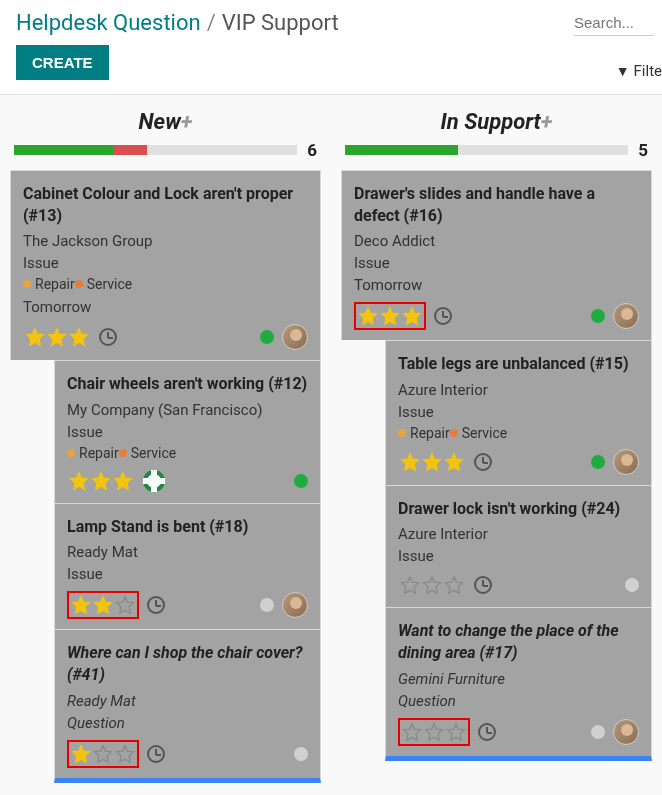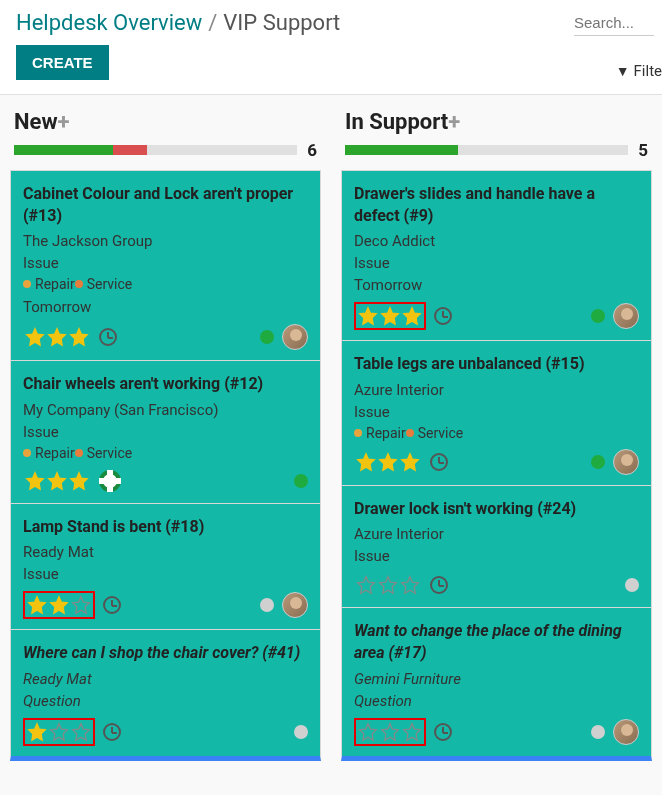--- a/index.html
+++ b/index.html
@@ -9,30 +9,30 @@
 .breadcrumb a { color: #017e84; text-decoration: none; }
 .breadcrumb .sep { color: #888; }
 .breadcrumb .cur { color: #555; }
 .header-row2 { display: flex; align-items: center; justify-content: space-between; margin-top: 10px; }
 .create-btn { background: #017e84; color: #fff; border: none; padding: 9px 16px; font-size: 15px; font-weight: bold; cursor: pointer; }
 .search { border: none; border-bottom: 1px solid #ccc; font-size: 15px; color: #888; width: 80px; padding: 4px 0; position: absolute; top: 10px; right: 8px; }
 .filter { display: flex; align-items: center; gap: 4px; position: absolute; top: 62px; right: 0; font-size: 15px; }
 .funnel-icon { font-size: 14px; }
 .board { display: flex; padding: 14px 10px; gap: 20px; }
 .column { flex: 1; min-width: 0; }
-.col-head { display: flex; align-items: center; justify-content: flex-start; padding: 0 4px 6px 4px; }
+.col-head { display: flex; align-items: center; justify-content: center; padding: 0 4px 6px 4px; font-style: italic; }
 .col-title { font-size: 22px; font-weight: bold; color: #222; }
 .plus { color: #999; font-size: 22px; font-weight: bold; cursor: pointer; }
 .col-bar-row { display: flex; align-items: center; gap: 10px; margin-bottom: 10px; padding: 0 4px; }
 .col-bar { flex: 1; height: 10px; background: #e0e0e0; position: relative; display: flex; }
 .col-seg { height: 100%; }
 .col-count { font-size: 17px; font-weight: bold; color: #222; }
-.card { background: #14b8a6; border: 1px solid #d8d8d8; padding: 12px 12px 10px 12px; margin-bottom: 0; border-bottom: none; }
+.card { background: #a3a3a3; border: 1px solid #d8d8d8; padding: 12px 12px 10px 12px; margin-bottom: 0; border-bottom: none; }
 .card:last-child { border-bottom: 5px solid #3b82f6; font-style: italic; }
-.card + .card { border-top: 1px solid #d8d8d8; }
+.card + .card { border-top: 1px solid #d8d8d8; margin-left: 44px; }
 .card-title { font-size: 16px; font-weight: bold; color: #222; line-height: 1.35; margin-bottom: 6px; }
 .card-line { font-size: 15px; color: #333; margin-bottom: 4px; }
 .tags { display: flex; margin-bottom: 6px; }
 .tag { display: flex; align-items: center; gap: 4px; font-size: 14px; color: #333; }
 .tag-dot { width: 8px; height: 8px; border-radius: 50%; }
 .card-footer { display: flex; align-items: center; justify-content: space-between; margin-top: 8px; }
 .stars-wrap { display: flex; align-items: center; gap: 8px; }
 .stars { display: flex; gap: 2px; padding: 2px; }
 .stars.boxed { border: 2px solid #e60000; }
 .star { width: 20px; height: 20px; display: inline-flex; align-items: center; justify-content: center; }
@@ -47,21 +47,21 @@
 .lifebuoy { width: 22px; height: 22px; border-radius: 50%; border: 4px solid #1a8a3c; background: #fff; position: relative; }
 .lifebuoy::before, .lifebuoy::after { content:""; position:absolute; background:#fff; }
 .lifebuoy::before { width: 22px; height: 6px; top: 4px; left: -4px; }
 .lifebuoy::after { width: 6px; height: 22px; left: 4px; top: -4px; }
 </style>
 </head>
 <body>
 
 <div class="header">
   <div class="breadcrumb">
-    <a href="#">Helpdesk Overview</a>
+    <a href="#">Helpdesk Question</a>
     <span class="sep">/</span>
     <span class="cur">VIP Support</span>
   </div>
   <input class="search" placeholder="Search..." style="">
   <div class="header-row2">
     <button class="create-btn">CREATE</button>
   </div>
   <div class="filter">
     <span class="funnel-icon">▼</span>
     <span>Filte</span>
@@ -230,21 +230,21 @@
         <div class="col-title">In Support</div>
         <div class="plus">+</div>
       </div>
       <div class="col-bar-row">
         <div class="col-bar">
           <div class="col-seg" style="width: 40%; background: rgb(43, 165, 43);"></div>
         </div>
         <div class="col-count">5</div>
       </div>
       <div class="card">
-        <div class="card-title">Drawer's slides and handle have a defect (#9)</div>
+        <div class="card-title">Drawer's slides and handle have a defect (#16)</div>
         <div class="card-line">Deco Addict</div>
         <div class="card-line">Issue</div>
         <div class="card-line">Tomorrow</div>
         <div class="card-footer">
           <div class="stars-wrap">
             <div class="stars boxed">
               <span class="star">
                 <svg viewBox="0 0 24 24">
                   <path d="M12 2l2.76 6.48L22 9.27l-5 4.87L18.18 22 12 18.27 5.82 22 7 14.14l-5-4.87 7.24-.79z" fill="#f2c40f" stroke="#f2c40f" stroke-width="1.5"></path>
                 </svg>

